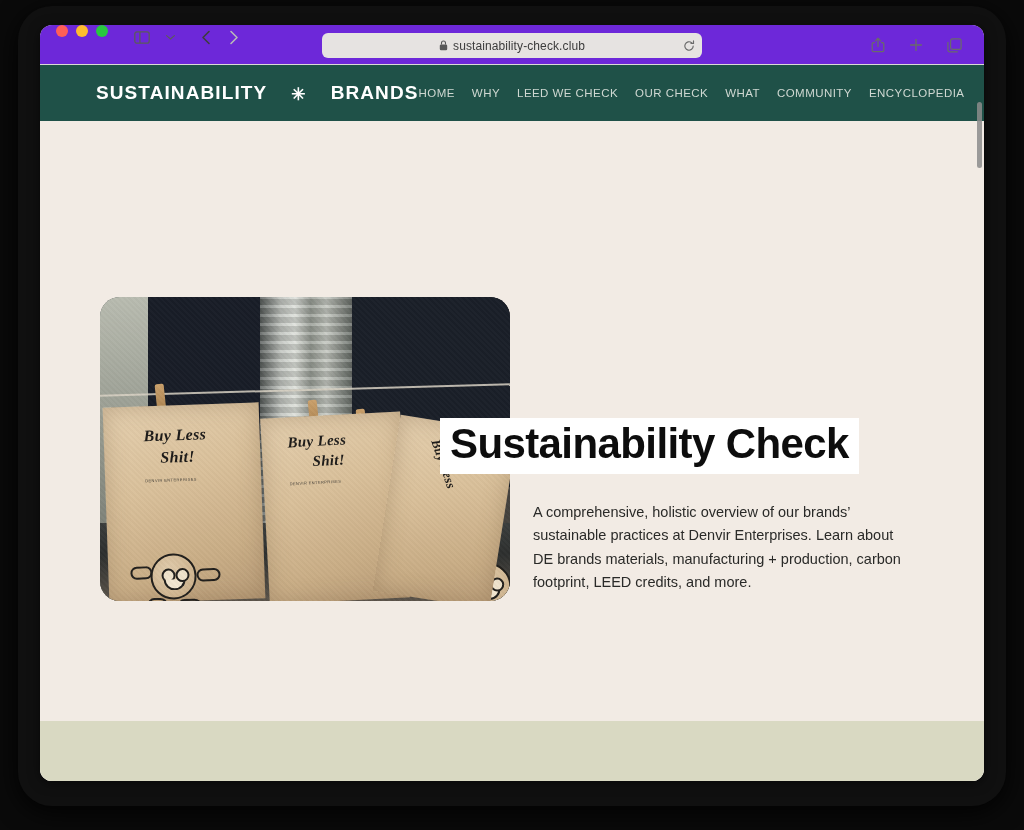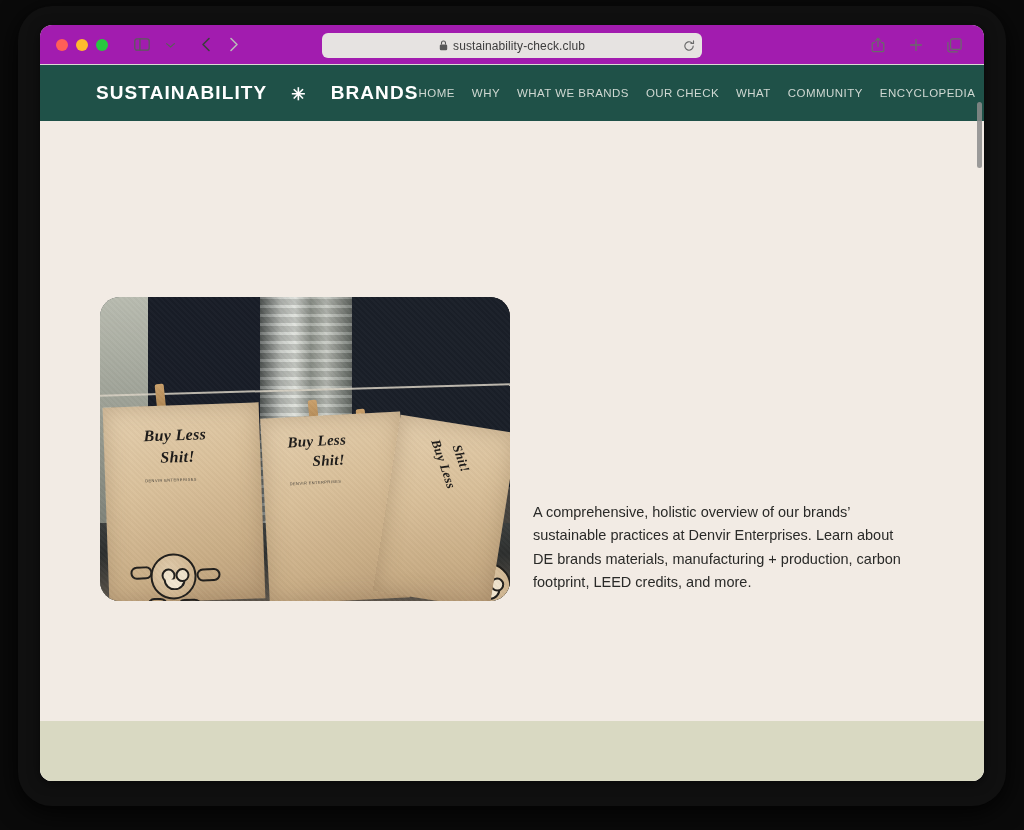--- a/index.html
+++ b/index.html
@@ -37,24 +37,24 @@
     border-radius: 12px;
     overflow: hidden;
     box-shadow: 0 2px 12px rgba(0,0,0,0.55);
   }
 
   
   #browser-toolbar {
     position: relative;
     height: 40px;
     width: 100%;
-    background: #a21caf;
+    background: #6d28d9;
     border-bottom: 1px solid #dcd9d6;
     display: flex;
-    align-items: center;
+    align-items: flex-start;
   }
 
   .traffic-lights {
     display: flex;
     align-items: center;
     gap: 8px;
     padding-left: 16px;
   }
   .light { width: 12px; height: 12px; border-radius: 50%; display: block; }
   .light.red    { background: #ff5f57; }
@@ -516,21 +516,21 @@
       <div id="site-header">
         <div id="site-logo">
           <span>SUSTAINABILITY</span>
           <span class="logo-star">✳</span>
           <span>BRANDS</span>
         </div>
 
         <nav id="site-nav">
           <a class="nav-link">HOME</a>
           <a class="nav-link">WHY</a>
-          <a class="nav-link">WHAT WE BRANDS</a>
+          <a class="nav-link">LEED WE CHECK</a>
           <a class="nav-link">OUR CHECK</a>
           <a class="nav-link">WHAT</a>
           <a class="nav-link">COMMUNITY</a>
           <a class="nav-link">ENCYCLOPEDIA</a>
         </nav>
       </div>
 
       <div id="hero">
 
         <div id="hero-photo">
@@ -574,20 +574,23 @@
 
           <div class="bag b3">
             <div class="bag-text">Buy Less</div>
             <div class="bag-text" style="left:66px;top:18px;transform:rotate(62deg);transform-origin:left top;">Shit!</div>
 
           </div>
 
           <div class="photo-grain"></div>
         </div>
 
+        <div id="hero-heading-band">
+          <h1 id="hero-heading">Sustainability Check</h1>
+        </div>
 
         <p id="hero-paragraph">A comprehensive, holistic overview of our brands’ sustainable practices at Denvir Enterprises. Learn about DE brands materials, manufacturing + production, carbon footprint, LEED credits, and more.</p>
       </div>
 
       <div id="sage-band"></div>
 
       <div id="page-scrollbar-track">
         <div id="page-scrollbar-thumb"></div>
       </div>
 

